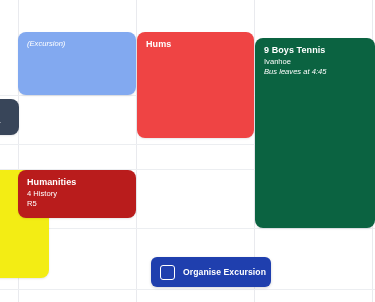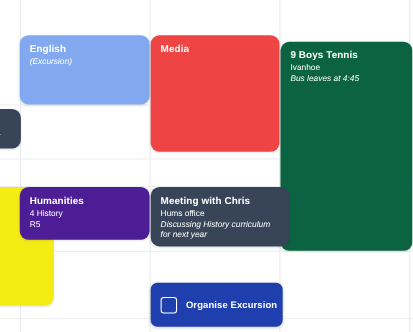--- a/index.html
+++ b/index.html
@@ -73,21 +73,21 @@
   .event .ev-note {
     font-size: 7.6px;
     line-height: 9.6px;
     font-style: italic;
     white-space: normal;
   }
 
   .ev-english  { left: 18px;  top: 32px;  width: 118px; height: 63px;  background: #82a9f0; }
   .ev-media    { left: 137px; top: 32px;  width: 117px; height: 106px; background: #ef4444; }
   .ev-tennis   { left: 255px; top: 38px;  width: 120px; height: 190px; background: #0b6341; }
-  .ev-humanities { left: 18px; top: 170px; width: 118px; height: 48px;  background: #4c1d95; }
+  .ev-humanities { left: 18px; top: 170px; width: 118px; height: 48px;  background: #b91c1c; }
   .ev-meeting  { left: 137px; top: 170px; width: 126px; height: 54px;  background: #384559; }
 
   
   .ev-yellow {
     left: -13px;
     top: 170px;
     width: 62px;
     height: 108px;
     background: #f3ed14;
     box-shadow: 0 1px 2px rgba(16, 24, 40, 0.10);
@@ -101,24 +101,24 @@
     padding: 5px 4px 4px 5px;
   }
   .ev-partial-note .ev-title,
   .ev-partial-note .ev-line {
     overflow: hidden;
   }
 
   
   .action-bar {
     position: absolute;
-    left: 137px;
+    left: 151px;
     top: 257px;
     width: 120px;
-    height: 40px;
+    height: 30px;
   }
   .organise-button {
     width: 100%;
     height: 100%;
     box-sizing: border-box;
     display: flex;
     align-items: center;
     gap: 8px;
     padding: 0 9px;
     background: #1f3fae;
@@ -163,45 +163,39 @@
   </div>
 
   <div class="event ev-yellow"></div>
 
   <div class="event ev-partial-note">
     <div class="ev-title">...</div>
     <div class="ev-line">ro...</div>
   </div>
 
   <div class="event ev-english">
-    <div class="ev-title">English</div>
     <div class="ev-note">(Excursion)</div>
   </div>
 
   <div class="event ev-media">
-    <div class="ev-title">Media</div>
+    <div class="ev-title">Hums</div>
   </div>
 
   <div class="event ev-tennis">
     <div class="ev-title">9 Boys Tennis</div>
     <div class="ev-line">Ivanhoe</div>
     <div class="ev-note">Bus leaves at 4:45</div>
   </div>
 
   <div class="event ev-humanities">
     <div class="ev-title">Humanities</div>
     <div class="ev-line">4 History</div>
     <div class="ev-line">R5</div>
   </div>
 
-  <div class="event ev-meeting">
-    <div class="ev-title">Meeting with Chris</div>
-    <div class="ev-line">Hums office</div>
-    <div class="ev-note">Discussing History curriculum for next year</div>
-  </div>
 
   <div class="action-bar">
     <button class="organise-button">
       <span class="checkbox-icon"></span>
       <span class="organise-label">Organise Excursion</span>
     </button>
   </div>
 
 </div>
 

